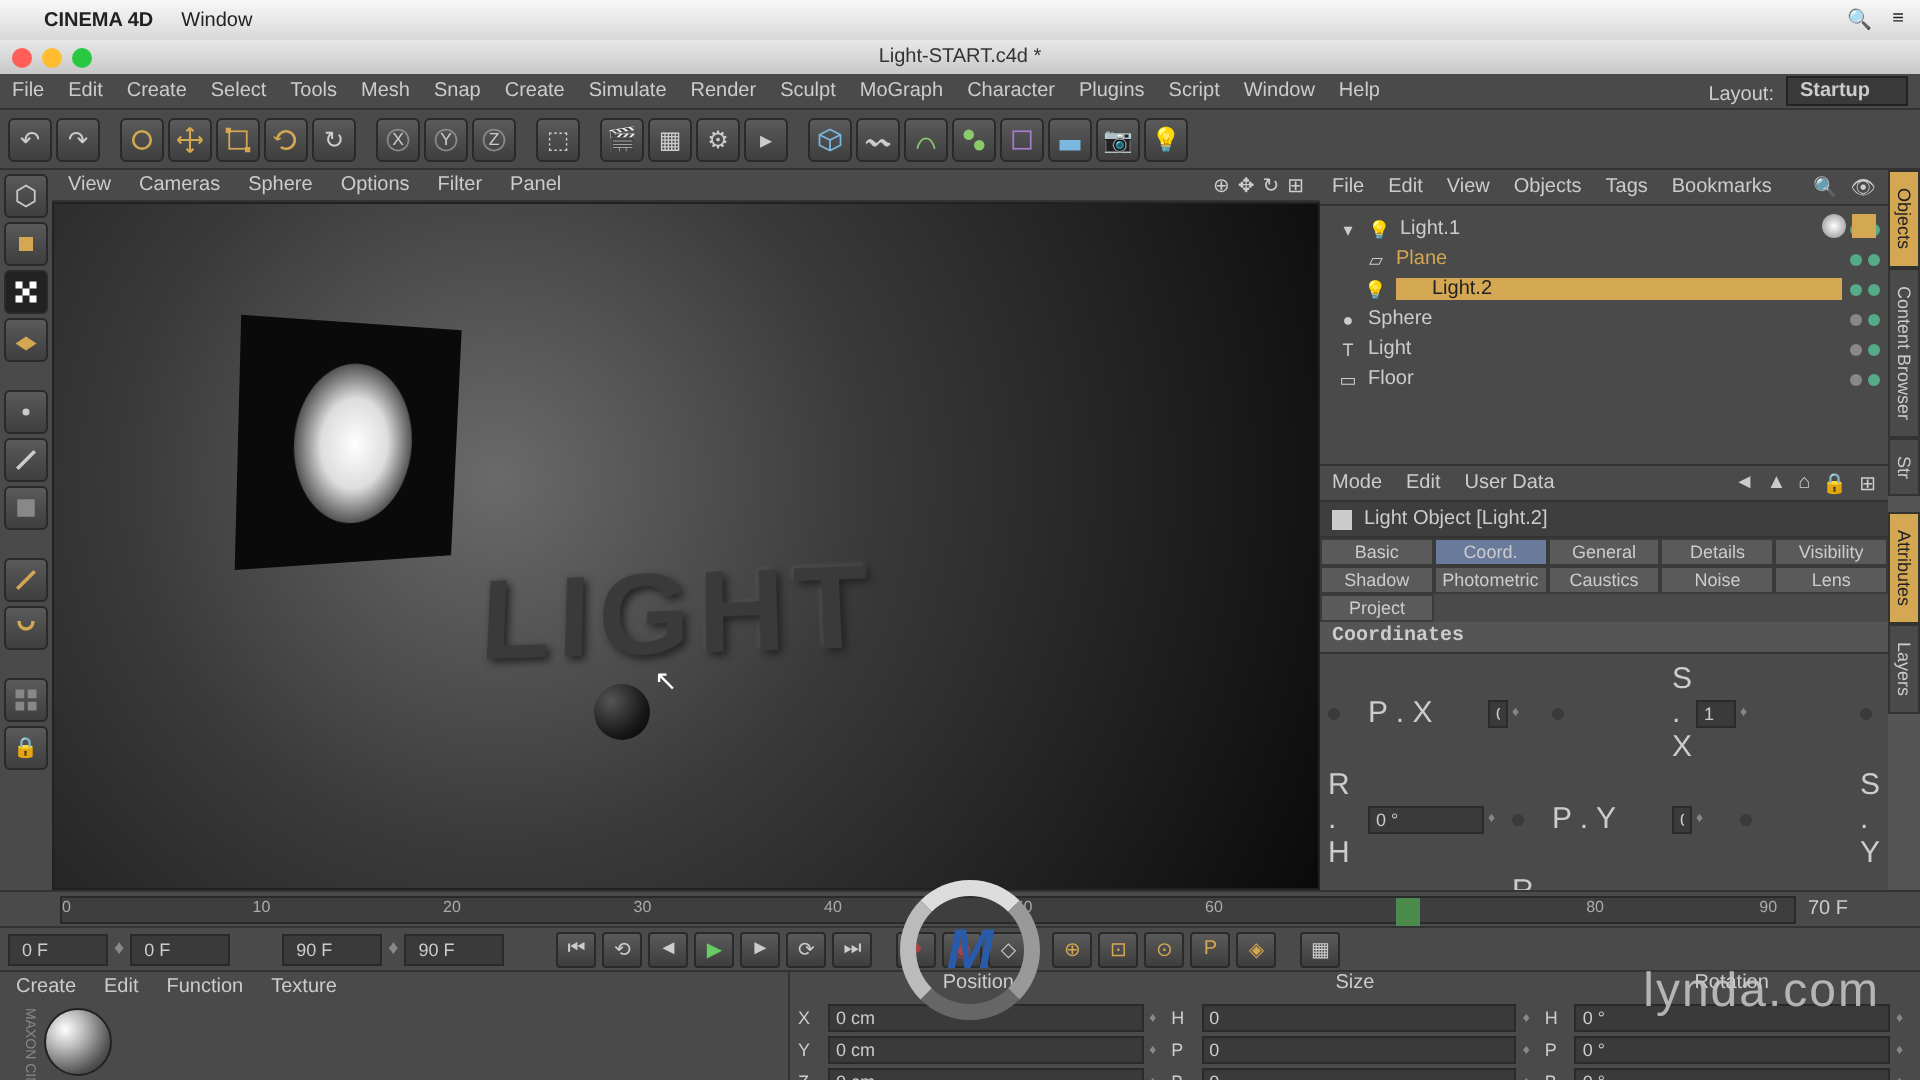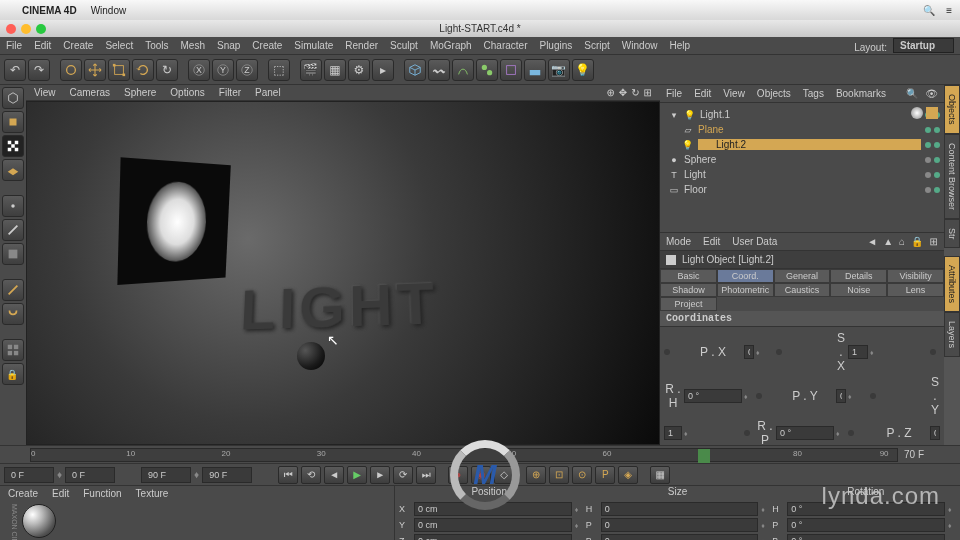--- a/index.html
+++ b/index.html
@@ -49,21 +49,21 @@
 .tree-row .dots { display:flex; gap:3px; }
 .tree-row .dot { width:6px; height:6px; border-radius:50%; }
 .attr-panel { flex:1; background:#4a4a4a; overflow:hidden; }
 .attr-header { height:18px; background:#3e3e3e; display:flex; align-items:center; padding:0 6px; color:#ccc; border-bottom:1px solid #333; }
 .attr-header .chk { width:10px; height:10px; background:#ccc; margin-right:6px; }
 .tab-row { display:flex; flex-wrap:wrap; }
 .attr-tab { flex:1; min-width:55px; height:14px; background:#5a5a5a; border:1px solid #3a3a3a; color:#ccc; display:flex; align-items:center; justify-content:center; font-size:9px; cursor:pointer; }
 .attr-tab.active { background:#6a7a9a; }
 .section-h { height:16px; background:#555; color:#ccc; padding:2px 6px; font-weight:bold; font-size:10px; border-bottom:1px solid #333;font-family:Liberation Mono, monospace; }
 .coord-grid { padding:4px; display:grid; grid-template-columns:18px 1fr 10px 18px 1fr 10px 20px 1fr 10px; gap:2px; align-items:center; }
-.coord-grid .lbl { font-size:12px; color:#ccc; text-align:center; }
+.coord-grid .lbl { font-size:15px; color:#ccc; text-align:left; }
 .coord-grid .dot-r { width:6px; height:6px; border-radius:50%; background:#3a3a3a; }
 .coord-grid input { background:#3a3a3a; border:1px solid #2a2a2a; color:#ccc; padding:1px 3px; font-size:9px; width:100%; }
 .coord-grid .spin { width:8px; font-size:7px; color:#888; }
 .timeline { height:18px; background:#4a4a4a; display:flex; align-items:center; padding:0 30px; position:relative; border-top:1px solid #333; }
 .tl-ruler { flex:1; height:14px; background:#3e3e3e; position:relative; border:1px solid #2a2a2a; }
 .tl-tick { position:absolute; top:0; font-size:8px; color:#aaa; }
 .tl-marker { position:absolute; top:0; width:12px; height:14px; background:#4a8a4a; }
 .tl-end { padding:0 6px; color:#ccc; font-size:10px; }
 .playback { height:22px; background:#4a4a4a; display:flex; align-items:center; padding:0 4px; gap:3px; border-top:1px solid #333; }
 .pb-field { background:#3a3a3a; border:1px solid #2a2a2a; color:#ccc; padding:2px 6px; font-size:9px; width:50px; }

